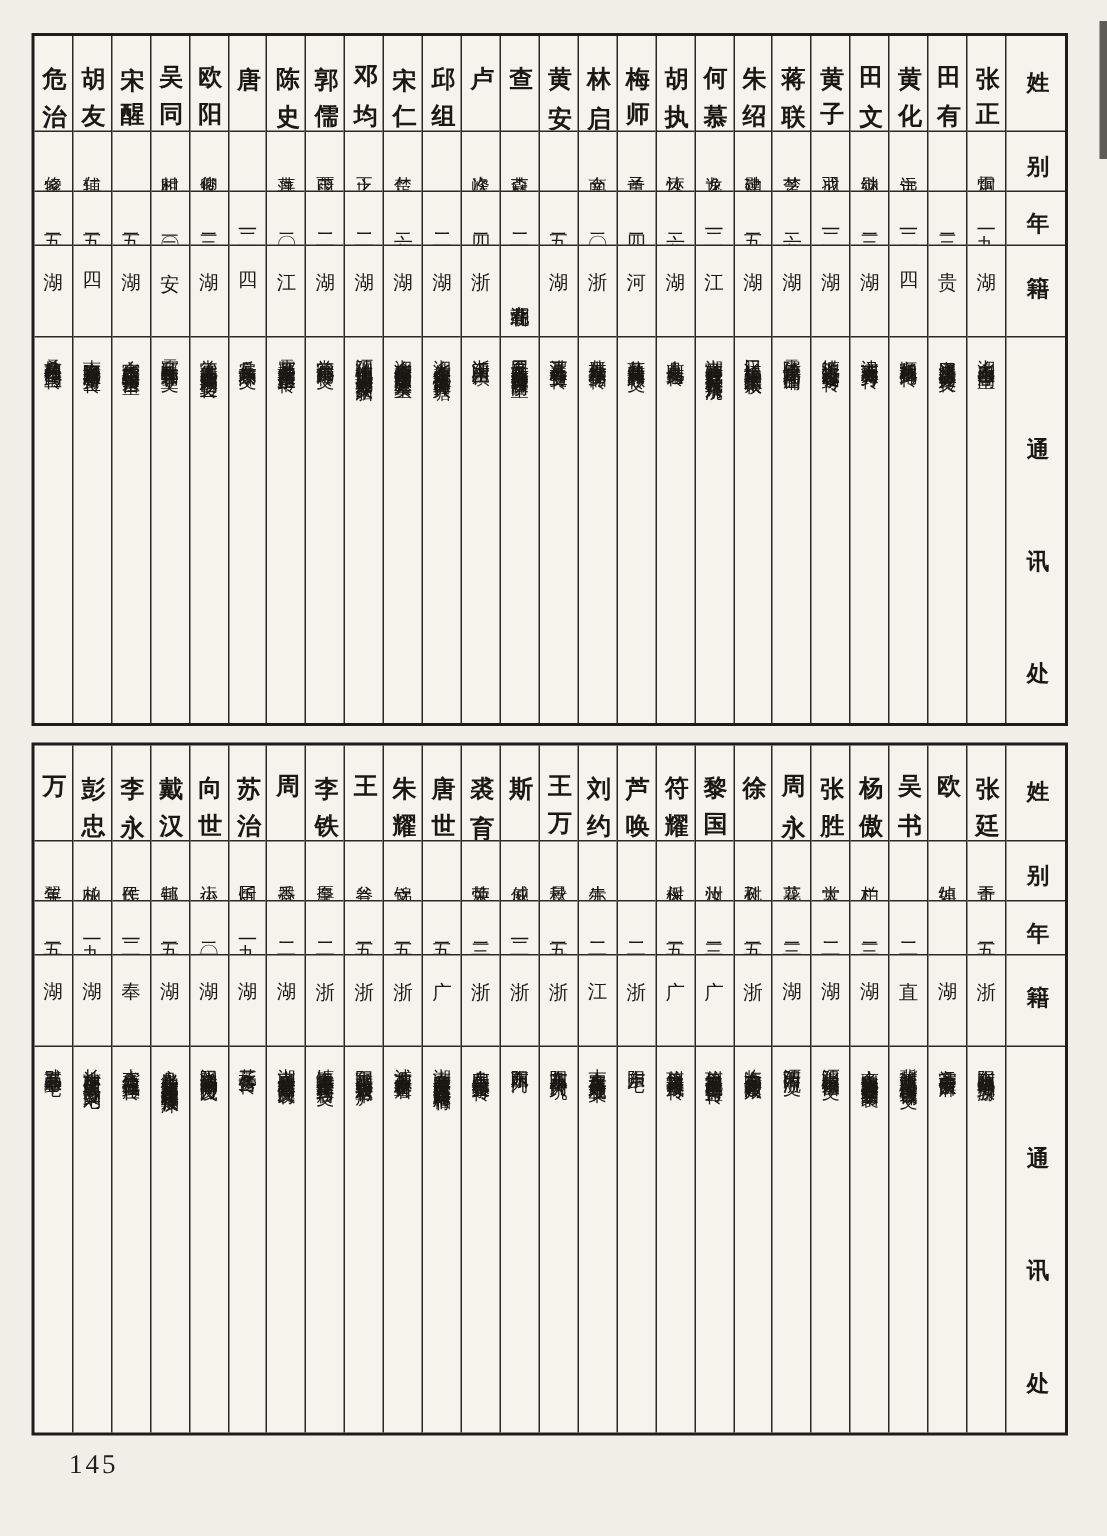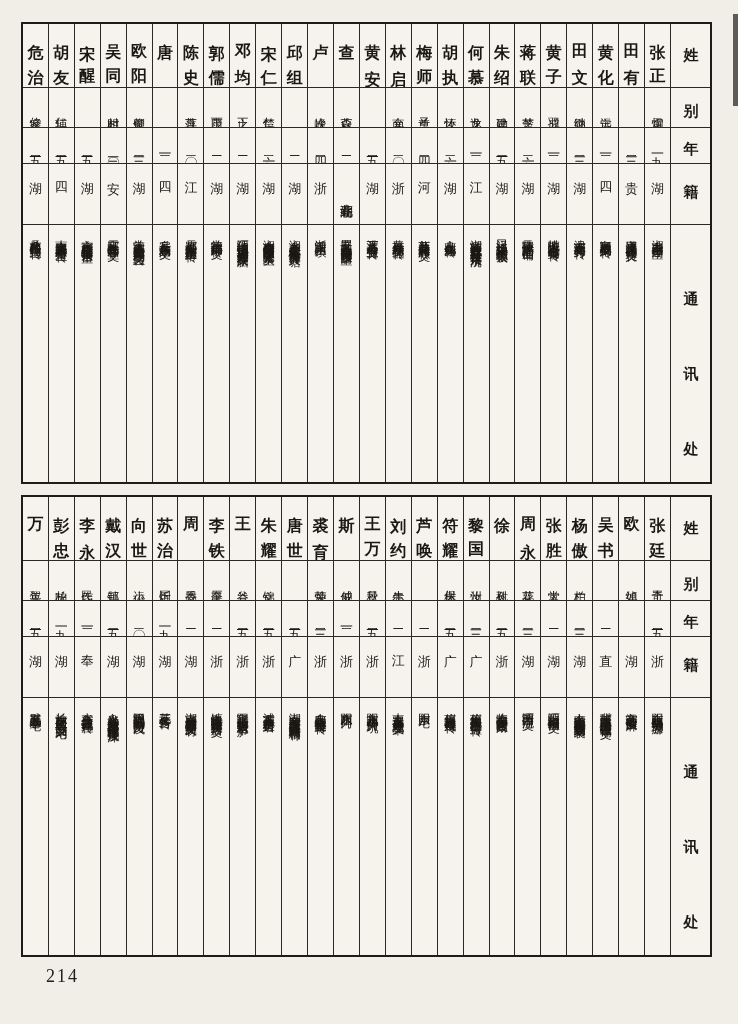--- a/index.html
+++ b/index.html
@@ -919,14 +919,14 @@
           </div>
           <div class="cell c-native">
             <span>湖南</span>
           </div>
           <div class="cell c-address">
             <span>武岗五显巷本宅</span>
           </div>
         </div>
       </div>
   </div>
-  <div class="page-number">214</div>
+  <div class="page-number">145</div>
 </div>
 
 </body></html>

